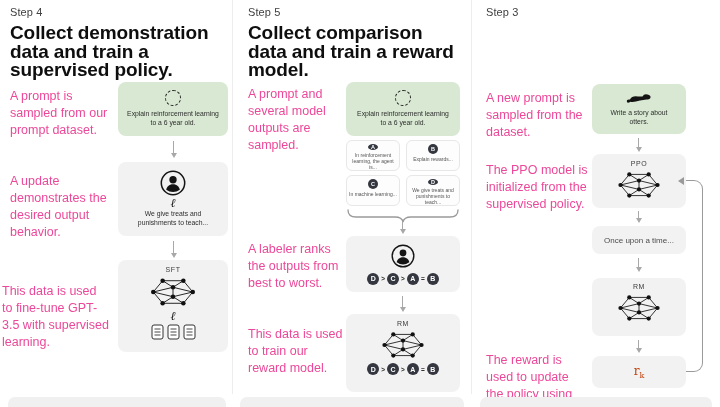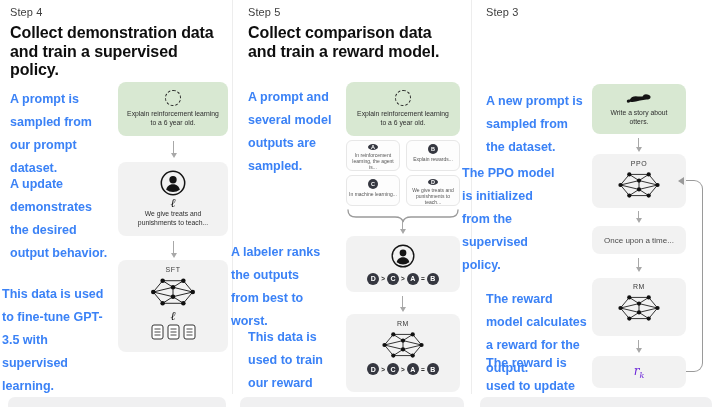--- a/index.html
+++ b/index.html
@@ -1,21 +1,21 @@
 <!DOCTYPE html>
 <html style="--green-box: #d8e8d2; --gray-box: #f2f2f2; --chip-bg: #353740; --arrow: #a8a8a8;"><head>
 <meta charset="utf-8">
 <style>
   html,body{margin:0;padding:0;background:#fff;}
   #stage{position:relative;width:720px;height:407px;background:#ffffff;overflow:hidden;
          font-family:"Liberation Sans","DejaVu Sans",sans-serif;color:#1c1c1c;}
   .abs{position:absolute;}
   .col-label{font-size:11px;color:#404040;letter-spacing:.1px;}
-  .heading{font-size:16px;font-weight:700;color:#0e0e0e;line-height:18.5px;letter-spacing:-.1px;}
-  .desc{font-size:12.5px;color:#3b82f6;line-height:23px;font-weight:bold;}
+  .heading{font-size:19px;font-weight:700;color:#0e0e0e;line-height:18.5px;letter-spacing:-.1px;}
+  .desc{font-size:12.5px;color:#ec4899;line-height:17px;}
   .gbox{background:var(--green-box,#d8e8d2);border-radius:8px;display:flex;flex-direction:column;
         align-items:center;justify-content:center;text-align:center;gap:4px;padding:4px;box-sizing:border-box;}
   .box{background:var(--gray-box,#f2f2f2);border-radius:8px;display:flex;flex-direction:column;
        align-items:center;text-align:center;box-sizing:border-box;}
   .cap{font-size:6.8px;line-height:8.6px;color:#2e2e2e;}
   .model-label{font-size:7px;letter-spacing:.6px;color:#3a3a3a;}
   .dashed-circle{width:14px;height:14px;border:1.6px dashed #222;border-radius:50%;}
   .quill{font-family:"DejaVu Serif",serif;font-style:italic;font-size:12px;color:#111;line-height:10px;}
   .arr{position:absolute;width:9px;display:flex;flex-direction:column;align-items:center;}
   .arr i{width:1.4px;flex:1;background:var(--arrow,#a8a8a8);}
@@ -25,21 +25,21 @@
   .obox{background:#fdfdfd;border:1px solid #e7e7e7;border-radius:6px;display:flex;flex-direction:column;
         align-items:center;padding:3px 2px;box-sizing:border-box;gap:2px;}
   .ochip{width:10px;height:10px;border-radius:50%;background:var(--chip-bg,#353740);color:#fff;
          font-size:5.5px;font-weight:700;display:flex;align-items:center;justify-content:center;}
   .otext{font-size:5px;line-height:6px;color:#555;text-align:center;}
   .chips{display:flex;align-items:center;gap:2px;}
   .chip{width:12px;height:12px;border-radius:50%;background:var(--chip-bg,#353740);color:#fff;
         font-size:7px;font-weight:700;display:flex;align-items:center;justify-content:center;}
   .sep{font-size:6.5px;color:#333;font-weight:700;}
   .docrow{display:flex;gap:3px;}
-  .rk{font-family:"DejaVu Serif",serif;font-style:italic;font-size:12px;color:#6d28d9;}
+  .rk{font-family:"DejaVu Serif",serif;font-size:12px;color:#c2410c;}
   .rk sub{font-size:8px;}
   .loop{position:absolute;left:686px;top:180px;width:16px;height:190px;
         border-top:1.5px solid #9a9a9a;border-right:1.5px solid #9a9a9a;border-bottom:1.5px solid #9a9a9a;
         border-radius:0 9px 9px 0;}
   .loop-head{position:absolute;left:678px;top:177px;width:0;height:0;
              border-top:4px solid transparent;border-bottom:4px solid transparent;
              border-right:6.5px solid #9a9a9a;}
   .strip{position:absolute;top:397px;height:12px;background:#f0f0f1;border-radius:7px 7px 0 0;}
   .oncetext{font-size:8px;color:#4c4c4c;}
   svg{display:block;}
@@ -161,21 +161,21 @@
     <div class="otext">We give treats and punishments to teach...</div>
   </div>
 
   <svg class="abs" style="left:346px;top:209px" width="114" height="14" viewBox="0 0 114 14">
     <path d="M2 1 Q2 8 10 8 L49 8 Q56 8 57 13 Q58 8 65 8 L104 8 Q112 8 112 1" fill="none" stroke="#9a9a9a" stroke-width="1.3" stroke-linecap="round"></path>
   </svg>
   <div class="arr" style="left:398px;top:222px;height:12px">
       <i></i>
     </div>
 
-  <div class="abs desc" style="left:231px;top:241px;width:96px">A labeler ranks the outputs from best to worst.</div>
+  <div class="abs desc" style="left:248px;top:241px;width:96px">A labeler ranks the outputs from best to worst.</div>
   <div class="abs box" style="left:346px;top:236px;width:114px;height:56px;justify-content:center;gap:5px">
     <svg width="24" height="24" viewBox="0 0 24 24">
       <circle cx="12" cy="12" r="10.8" fill="none" stroke="#141414" stroke-width="1.4"></circle>
       <circle cx="12" cy="9" r="3.4" fill="#141414"></circle>
       <path d="M12 13.2 c-3.7 0 -5.8 2.4 -6.3 5 a10.8 10.8 0 0 0 12.6 0 C17.8 15.6 15.7 13.2 12 13.2 Z" fill="#141414"></path>
     </svg>
     <div class="chips">
       <span class="chip">D</span>
       <span class="sep">&gt;</span>
       <span class="chip">C</span>
@@ -240,21 +240,21 @@
     <svg width="26" height="13" viewBox="0 0 26 13">
       <path d="M1 10 Q0 7 4 7.5 Q6 3.5 12 4.5 L16.5 4.5 Q18 1.5 21.5 2.5 Q25 3.5 24.5 5.5 Q24 7.5 20.5 7.5 L14 8.5 Q8 10.5 4.5 9.8 Q1.5 11.5 1 10 Z" fill="#141414"></path>
     </svg>
     <div class="cap" style="width:70px">Write a story about otters.</div>
   </div>
 
   <div class="arr" style="left:634px;top:138px;height:14px">
       <i></i>
     </div>
 
-  <div class="abs desc" style="left:462px;top:162px;width:102px">The PPO model is initialized from the supervised policy.</div>
+  <div class="abs desc" style="left:486px;top:162px;width:102px">The PPO model is initialized from the supervised policy.</div>
   <div class="abs box" style="left:592px;top:154px;width:94px;height:54px;padding-top:6px;gap:3px">
     <div class="model-label">PPO</div>
     <svg width="44" height="30" viewBox="0 0 48 34">
       <g stroke="#1a1a1a" stroke-width="1">
         <line x1="3" y1="17" x2="13" y2="5"></line>
           <line x1="3" y1="17" x2="13" y2="29"></line>
         <line x1="13" y1="5" x2="35" y2="5"></line>
           <line x1="13" y1="29" x2="35" y2="29"></line>
         <line x1="35" y1="5" x2="45" y2="17"></line>
           <line x1="35" y1="29" x2="45" y2="17"></line>
@@ -286,21 +286,20 @@
     </div>
 
   <div class="abs box" style="left:592px;top:226px;width:94px;height:28px;justify-content:center">
     <div class="oncetext">Once upon a time...</div>
   </div>
 
   <div class="arr" style="left:634px;top:258px;height:14px">
       <i></i>
     </div>
 
-  <div class="abs desc" style="left:486px;top:288px;width:104px">The reward model calculates a reward for the output.</div>
   <div class="abs box" style="left:592px;top:278px;width:94px;height:58px;padding-top:5px;gap:3px">
     <div class="model-label">RM</div>
     <svg width="44" height="30" viewBox="0 0 48 34">
       <g stroke="#1a1a1a" stroke-width="1">
         <line x1="3" y1="17" x2="13" y2="5"></line>
           <line x1="3" y1="17" x2="13" y2="29"></line>
         <line x1="13" y1="5" x2="35" y2="5"></line>
           <line x1="13" y1="29" x2="35" y2="29"></line>
         <line x1="35" y1="5" x2="45" y2="17"></line>
           <line x1="35" y1="29" x2="45" y2="17"></line>

